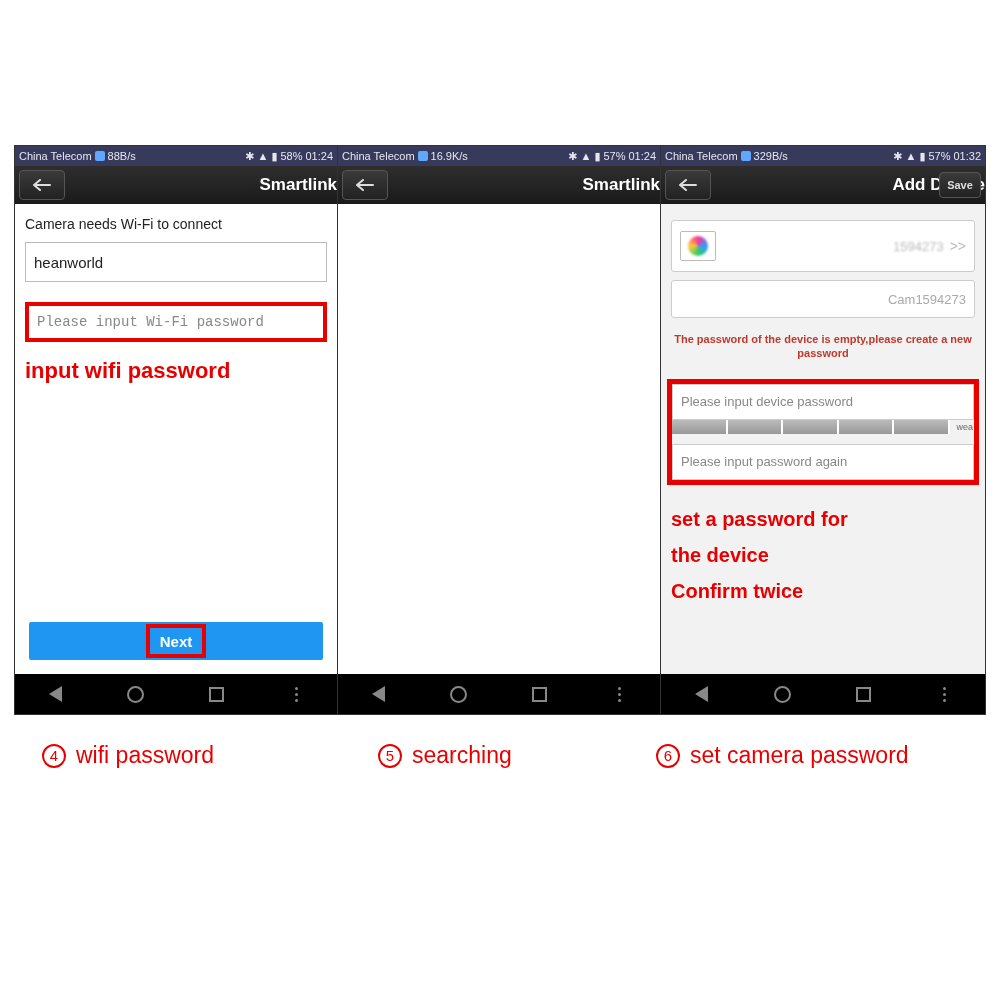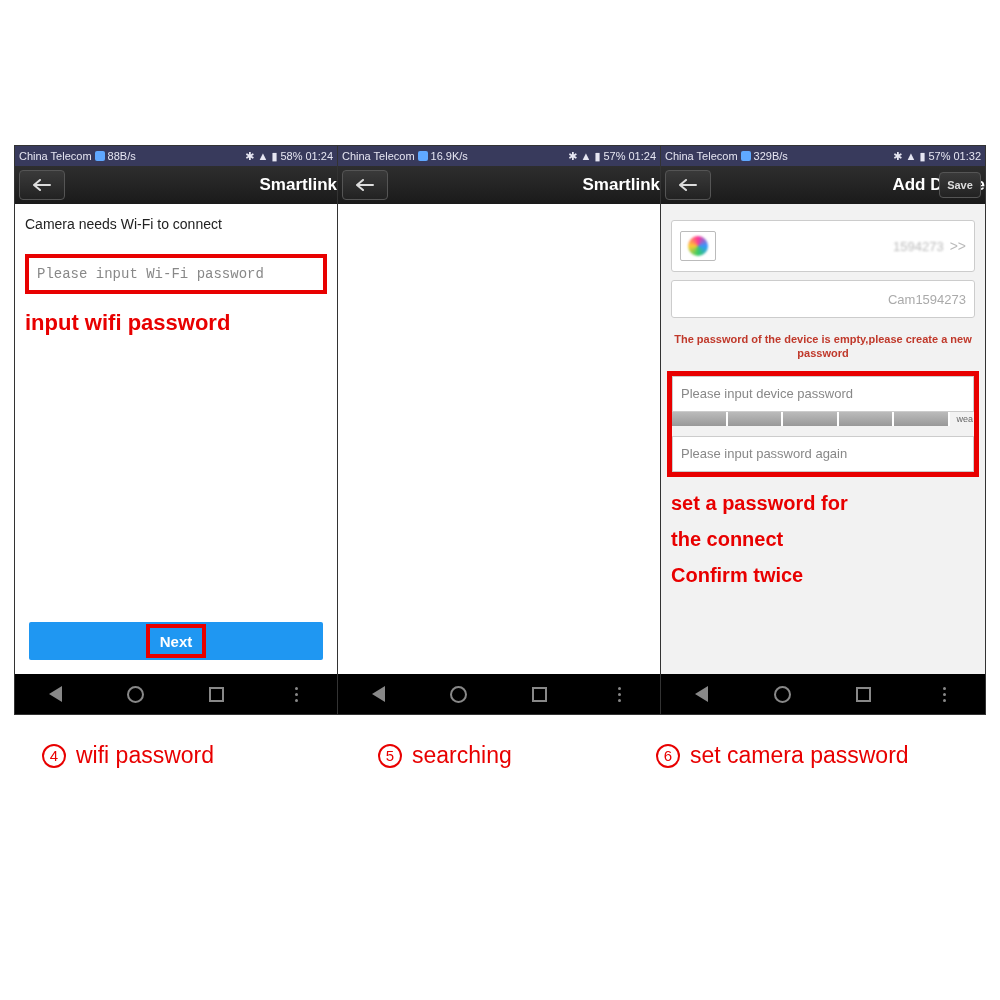--- a/index.html
+++ b/index.html
@@ -38,21 +38,21 @@
   .spinner { width:40px; height:40px; margin:40px auto 0 auto; border:5px solid #d0d0d0; border-top-color:#1f97f2; border-radius:50%; transform:rotate(40deg); }
   .p2-txt { position:absolute; left:10px; bottom:20px; font-size:13px; color:#222; }
   .p2-txt .sub { color:#666; font-size:12px; }
   .p3-card1 { margin:16px 10px 8px 10px; height:52px; border:1px solid #ccc; border-radius:3px; display:flex; align-items:center; justify-content:space-between; padding:0 8px; }
   .p3-thumb { width:36px; height:30px; border:1px solid #bbb; border-radius:2px; display:flex; align-items:center; justify-content:center; }
   .p3-thumb-inner { width:20px; height:20px; border-radius:50%; background: conic-gradient(#f39,#39f,#3c6,#fc3,#f39); filter: blur(1px); }
   .p3-card1-text { color:#bbb; font-size:13px; filter:blur(1px); }
   .p3-card1-arrow { color:#bbb; font-size:14px; }
   .p3-card2 { margin:8px 10px; height:38px; border:1px solid #ccc; border-radius:3px; display:flex; align-items:center; padding:0 8px; color:#aaa; font-size:13px; filter:blur(0.5px); }
   .p3-warn { color:#c0392b; font-size:11px; text-align:center; padding:6px 12px; line-height:1.3;font-weight:bold; }
-  .p3-pw-block { margin:4px 6px; border:5px solid #e80000; }
+  .p3-pw-block { margin:12px 6px; border:5px solid #e80000; }
   .p3-pw-row { height:36px; border:1px solid #ccc; margin:0; display:flex; align-items:center; padding:0 8px; color:#888; font-size:13px; background:#fff; }
   .p3-meter { height:14px; display:flex; }
   .p3-meter div { flex:1; background: linear-gradient(#bbb,#999); border-right:2px solid #fff; }
   .p3-meter .lbl { flex:0 0 24px; font-size:9px; color:#666; display:flex; align-items:center; justify-content:flex-end; background:none; border:none; padding-right:1px; }
   .annot3 { color:#e80000; font-size:20px; font-weight:bold; padding:4px 10px; line-height:1.8; }
   .caption { position:absolute; top:742px; font-size:23px; color:#e80000; font-weight:500; display:flex; align-items:center; gap:10px; }
   .cap1 { left:42px; }
   .cap2 { left:378px; }
   .cap3 { left:656px; }
   .circnum { width:24px; height:24px; border:2px solid #e80000; border-radius:50%; display:inline-flex; align-items:center; justify-content:center; font-size:15px; }
@@ -82,20 +82,23 @@
         <span class="back-arrow">
           <svg viewBox="0 0 18 12" width="18" height="12">
               <path d="M7 1 L1 6 L7 11 M1 6 H17" stroke="#ddd" stroke-width="2" fill="none" stroke-linecap="round" stroke-linejoin="round"></path>
             </svg>
         </span>
       </div>
       <div class="header-title">Smartlink</div>
     </div>
     <div class="content">
       <div class="p1-label">Camera needs Wi-Fi to connect</div>
+      <div class="input">
+          <span>heanworld</span>
+        </div>
       <div style="height:12px"></div>
       <div class="input placeholder redbox">
           <span>Please input Wi-Fi password</span>
         </div>
       <div class="annot1">input wifi password</div>
       <div class="next-btn">
         <div class="next-inner-redbox"></div>
         <span>Next</span>
       </div>
     </div>
@@ -217,21 +220,21 @@
             <div></div>
             <div></div>
           <span class="lbl">wea</span>
         </div>
         <div class="p3-pw-row" style="margin-top:10px;">
             <span>Please input password again</span>
           </div>
       </div>
       <div class="annot3">
         <div>set a password for</div>
-        <div>the connect</div>
+        <div>the device</div>
         <div>Confirm twice</div>
       </div>
     </div>
     <div class="navbar">
       <div class="nav-btn">
           <div class="nav-tri"></div>
         </div>
       <div class="nav-btn">
           <div class="nav-circ"></div>
         </div>

